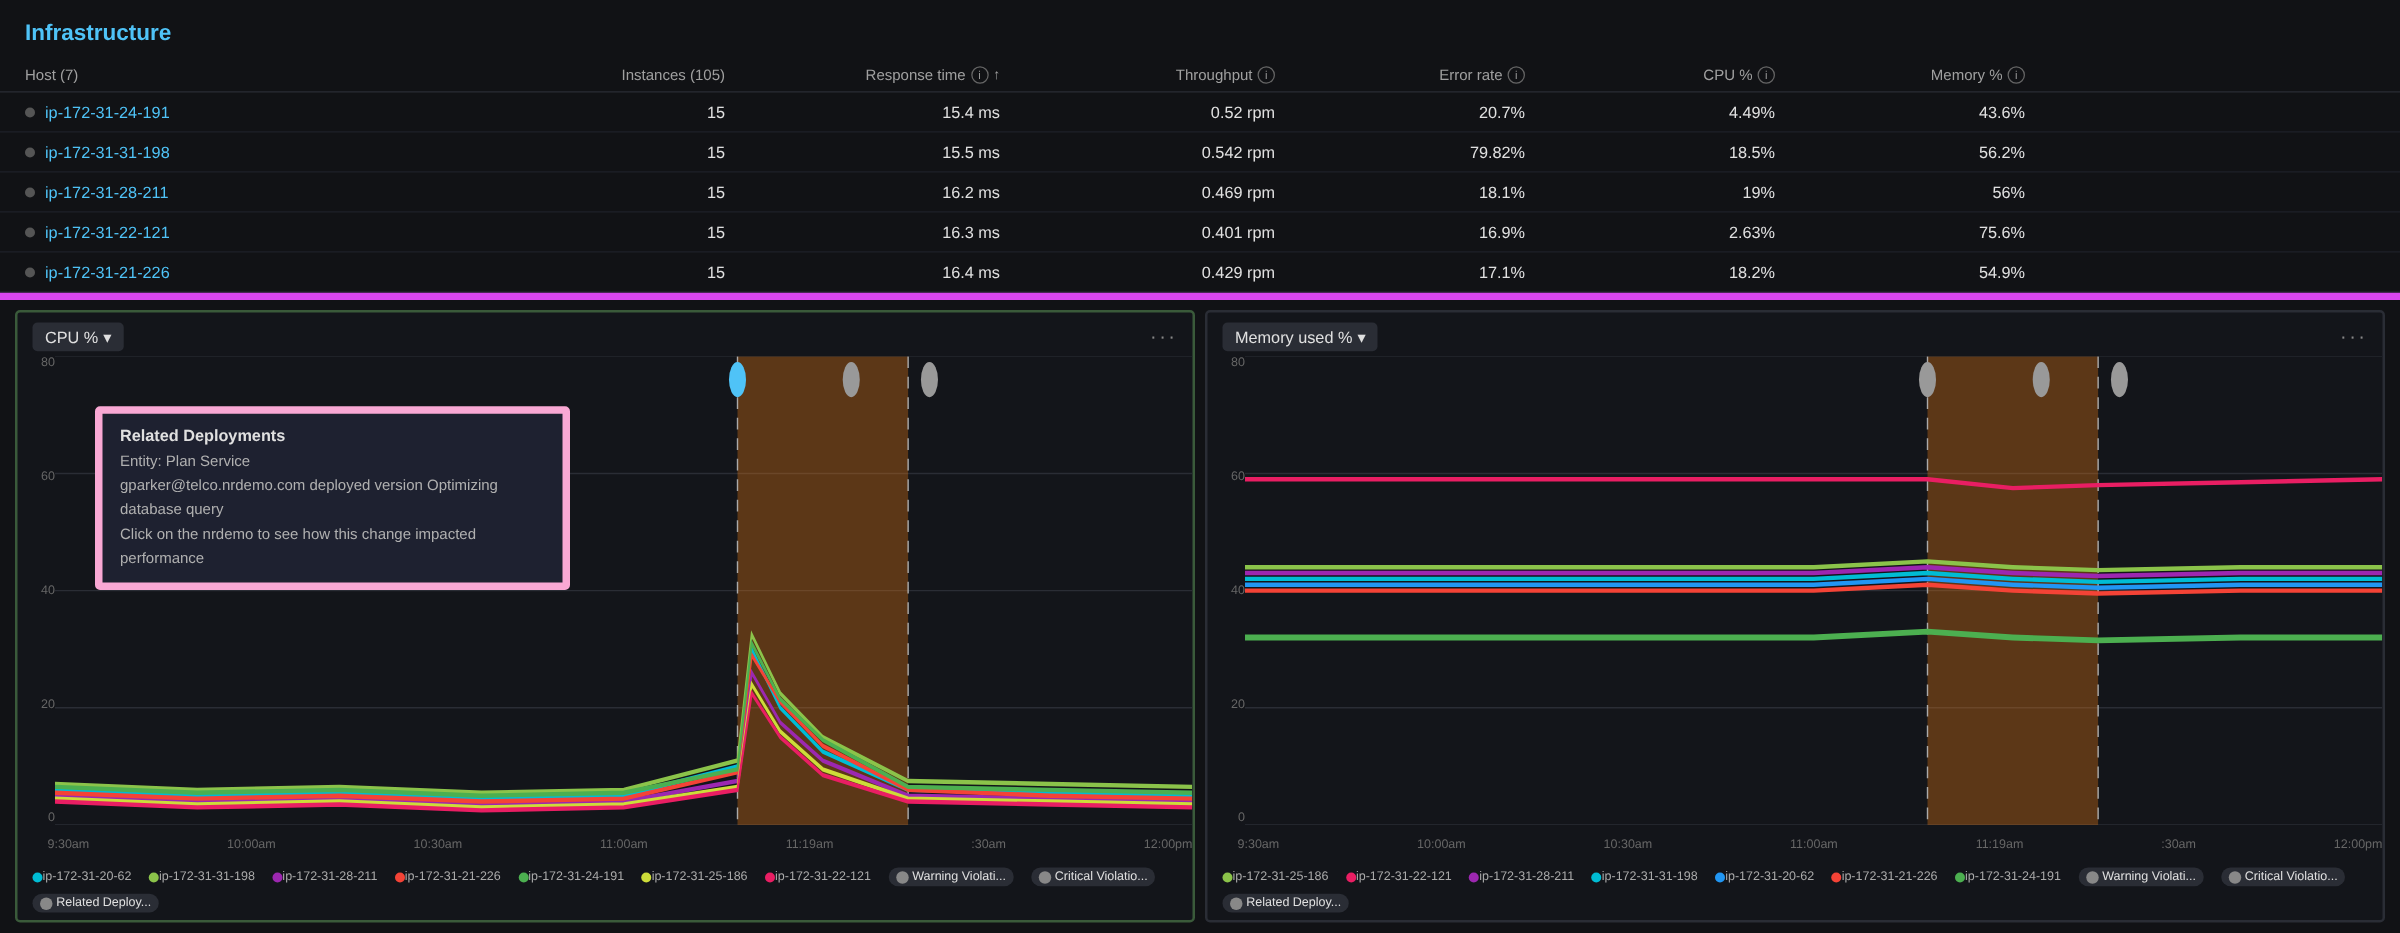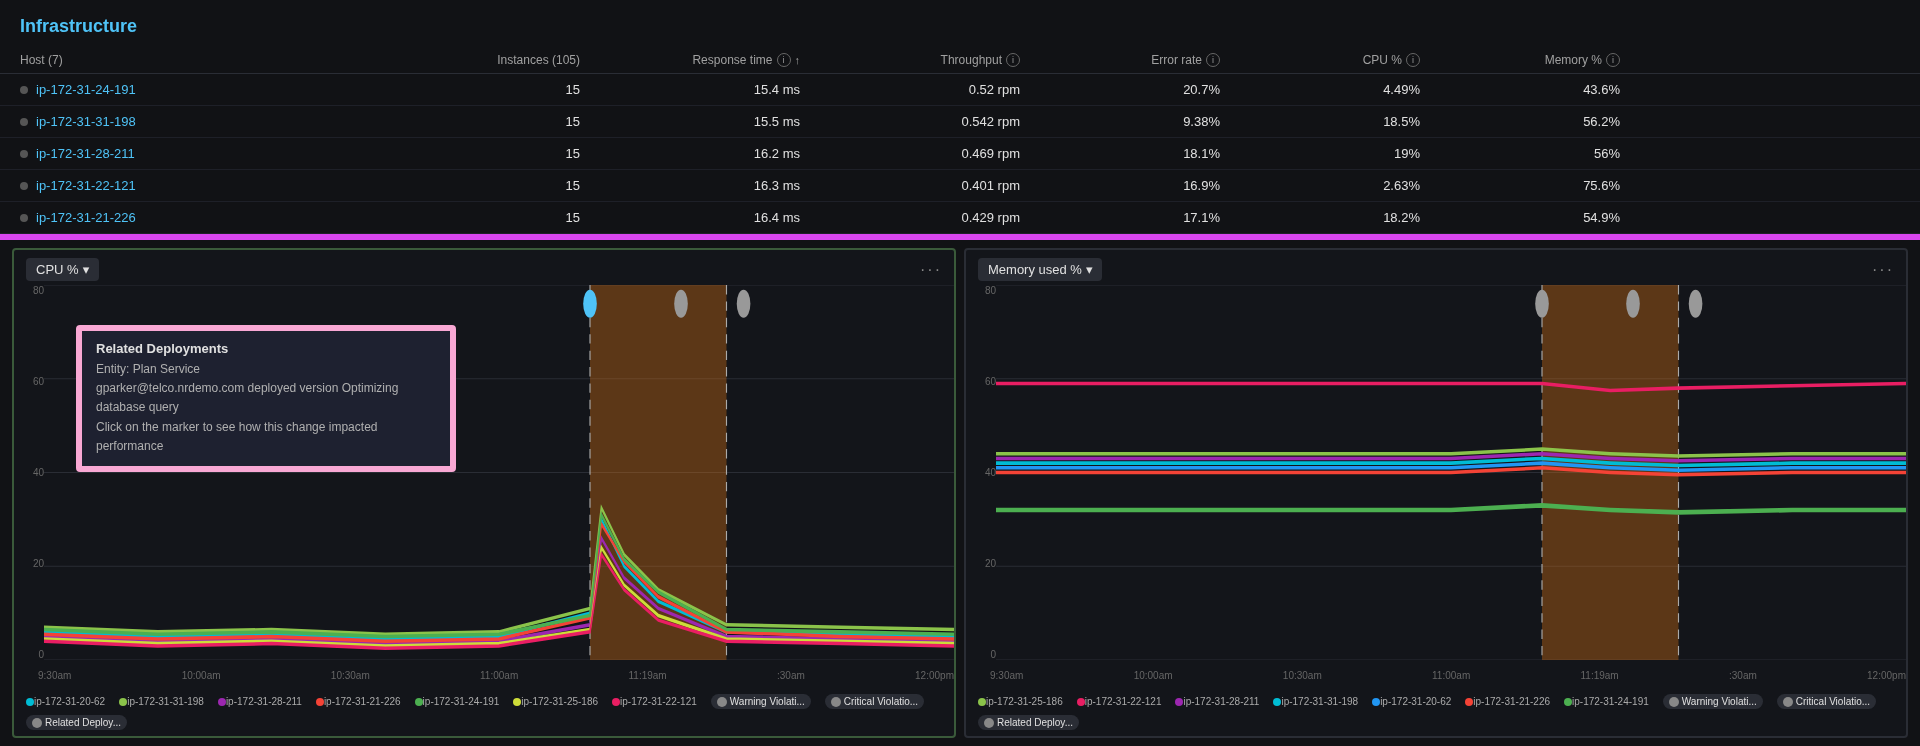--- a/index.html
+++ b/index.html
@@ -287,21 +287,21 @@
     <div></div>
   </div>
         <div class="table-row">
     <div class="host-cell">
       <div class="host-dot"></div>
       <span>ip-172-31-31-198</span>
     </div>
     <div class="col-val right">15</div>
     <div class="col-val right">15.5 ms</div>
     <div class="col-val right">0.542 rpm</div>
-    <div class="col-val right">9.38%</div>
+    <div class="col-val right">79.82%</div>
     <div class="col-val right">18.5%</div>
     <div class="col-val right">56.2%</div>
     <div></div>
   </div>
         <div class="table-row">
     <div class="host-cell">
       <div class="host-dot"></div>
       <span>ip-172-31-28-211</span>
     </div>
     <div class="col-val right">15</div>
@@ -390,21 +390,21 @@
             <polyline points="0,151 100,153 200,152 300,154 400,153 480,147 490,112 510,128 540,141 600,151 700,152 800,153" fill="none" stroke="#cddc39" stroke-width="1.5"></polyline>
 
             <polyline points="0,152 100,154 200,153 300,155 400,154 480,148 490,115 510,130 540,143 600,152 700,153 800,154" fill="none" stroke="#e91e63" stroke-width="1.5"></polyline>
           </svg>
 
           
           <div class="tooltip-box">
             <div class="tooltip-title">Related Deployments</div>
             <div class="tooltip-line">Entity: Plan Service</div>
             <div class="tooltip-line">gparker@telco.nrdemo.com deployed version Optimizing database query</div>
-            <div class="tooltip-line">Click on the marker to see how this change impacted performance</div>
+            <div class="tooltip-line">Click on the nrdemo to see how this change impacted performance</div>
           </div>
         </div>
         <div class="x-axis">
           <span class="x-label">9:30am</span>
           <span class="x-label">10:00am</span>
           <span class="x-label">10:30am</span>
           <span class="x-label">11:00am</span>
           <span class="x-label">11:19am</span>
           <span class="x-label">:30am</span>
           <span class="x-label">12:00pm</span>

